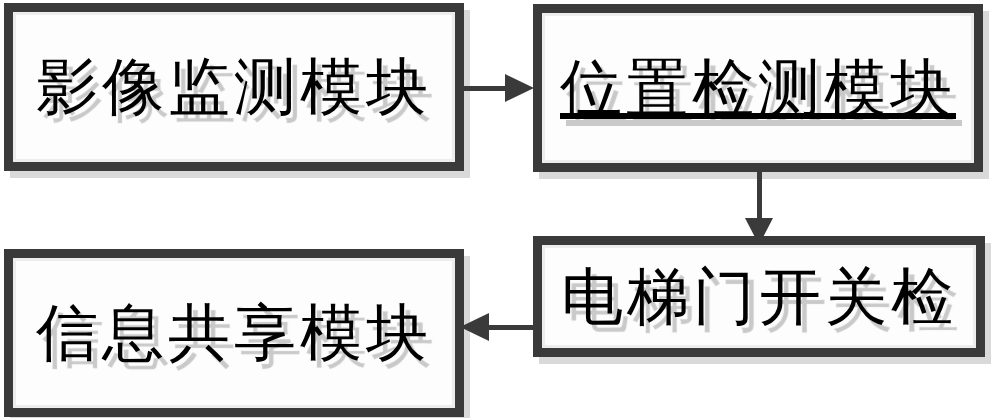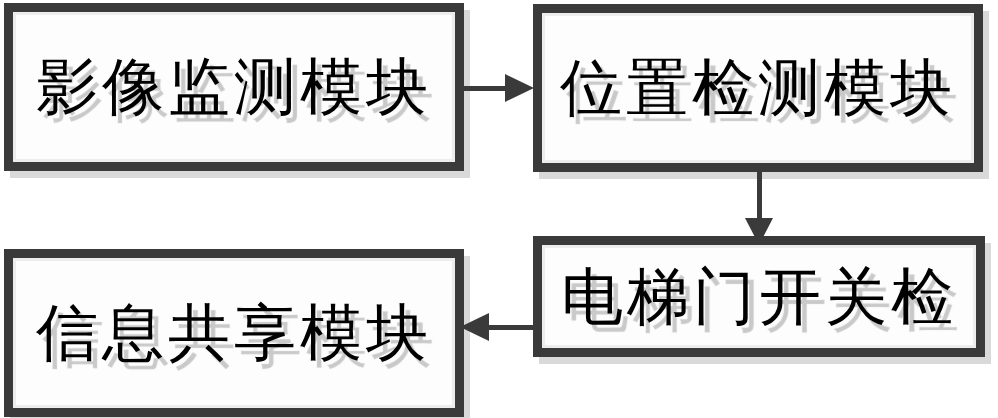--- a/index.html
+++ b/index.html
@@ -55,21 +55,21 @@
     border-bottom:14px solid transparent;
     border-right:29px solid var(--ink);
   }
   .arrowhead.down{
     border-left:14px solid transparent;
     border-right:14px solid transparent;
     border-top:27px solid var(--ink);
   }
   
   #node-0{left:4px;  top:3px;   width:460px; height:168px;}
-  #node-1{left:533px; top:4px;  width:450px; height:168px;}
+  #node-1{left:533px; top:4px;  width:450px; height:168px;text-decoration:underline;}
   #node-2{left:533px; top:236px; width:452px; height:121px;}
   #node-3{left:4px;  top:249px; width:460px; height:168px;}
 
   
   #edge-0-line{left:464px; top:86px; width:44px; height:5px;}
   #edge-0-head{left:505px; top:74px;}
   
   #edge-1-line{left:757px; top:171px; width:5px; height:49px;}
   #edge-1-head{left:745px; top:218px;}
   

